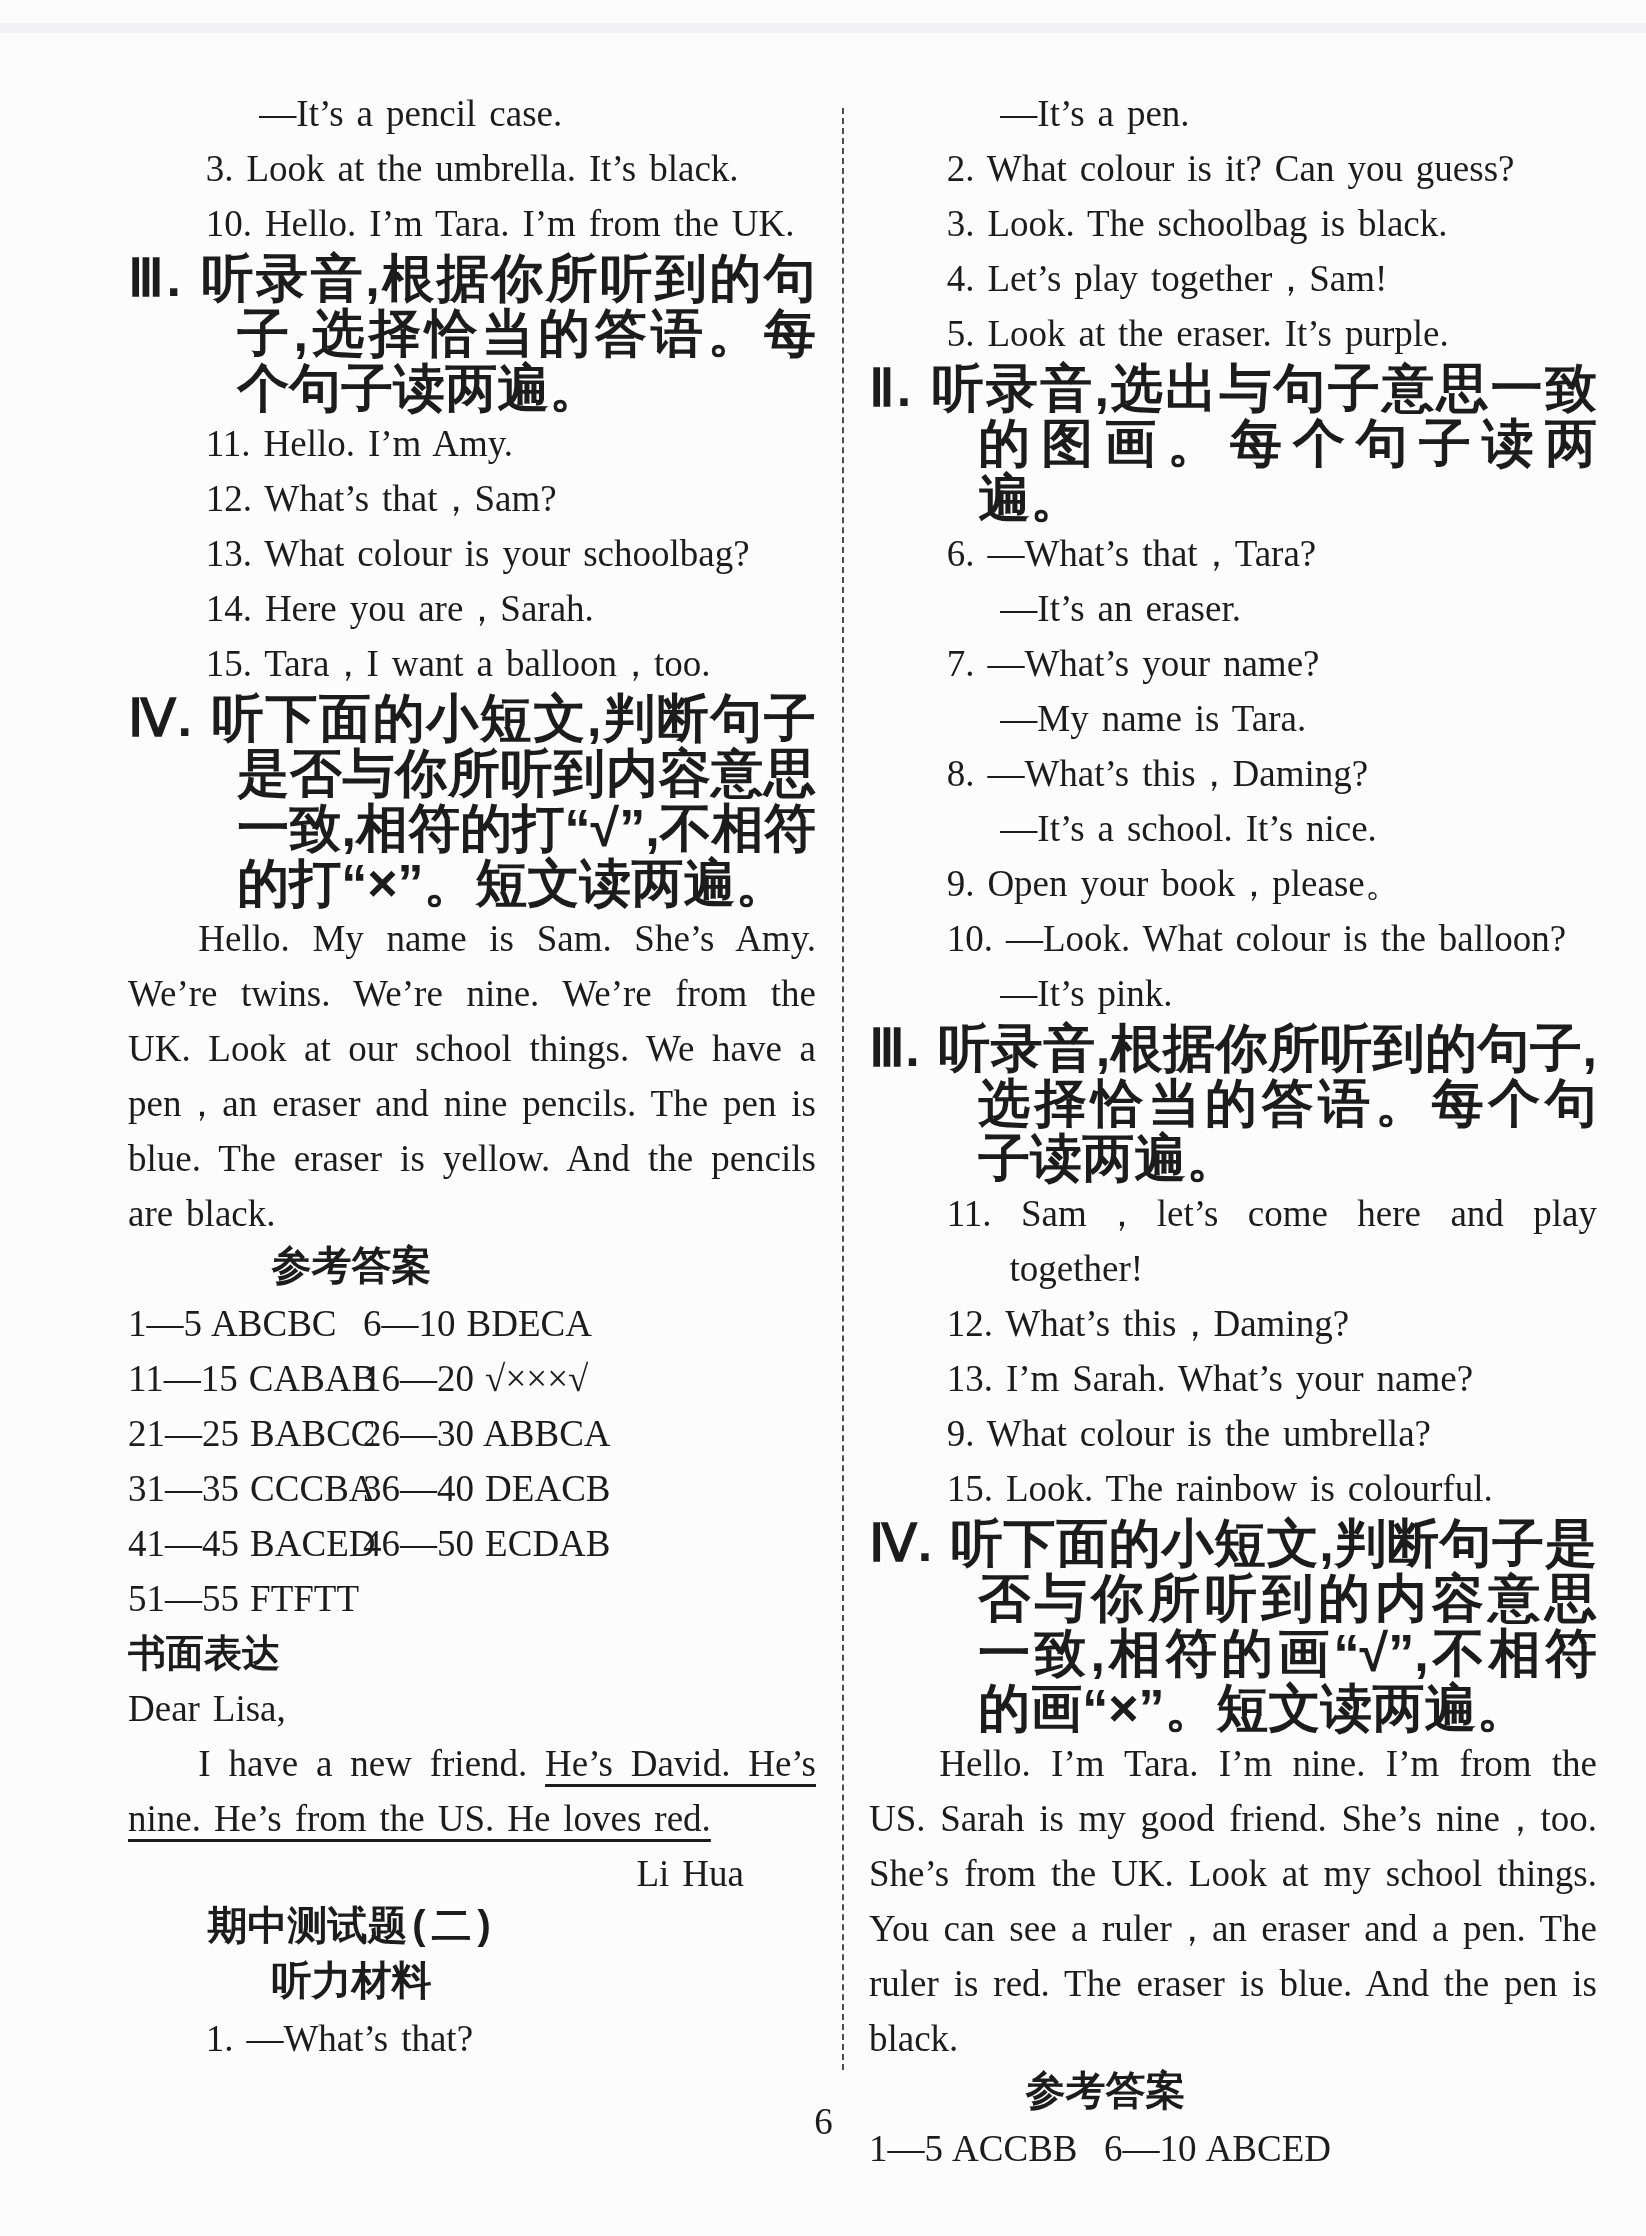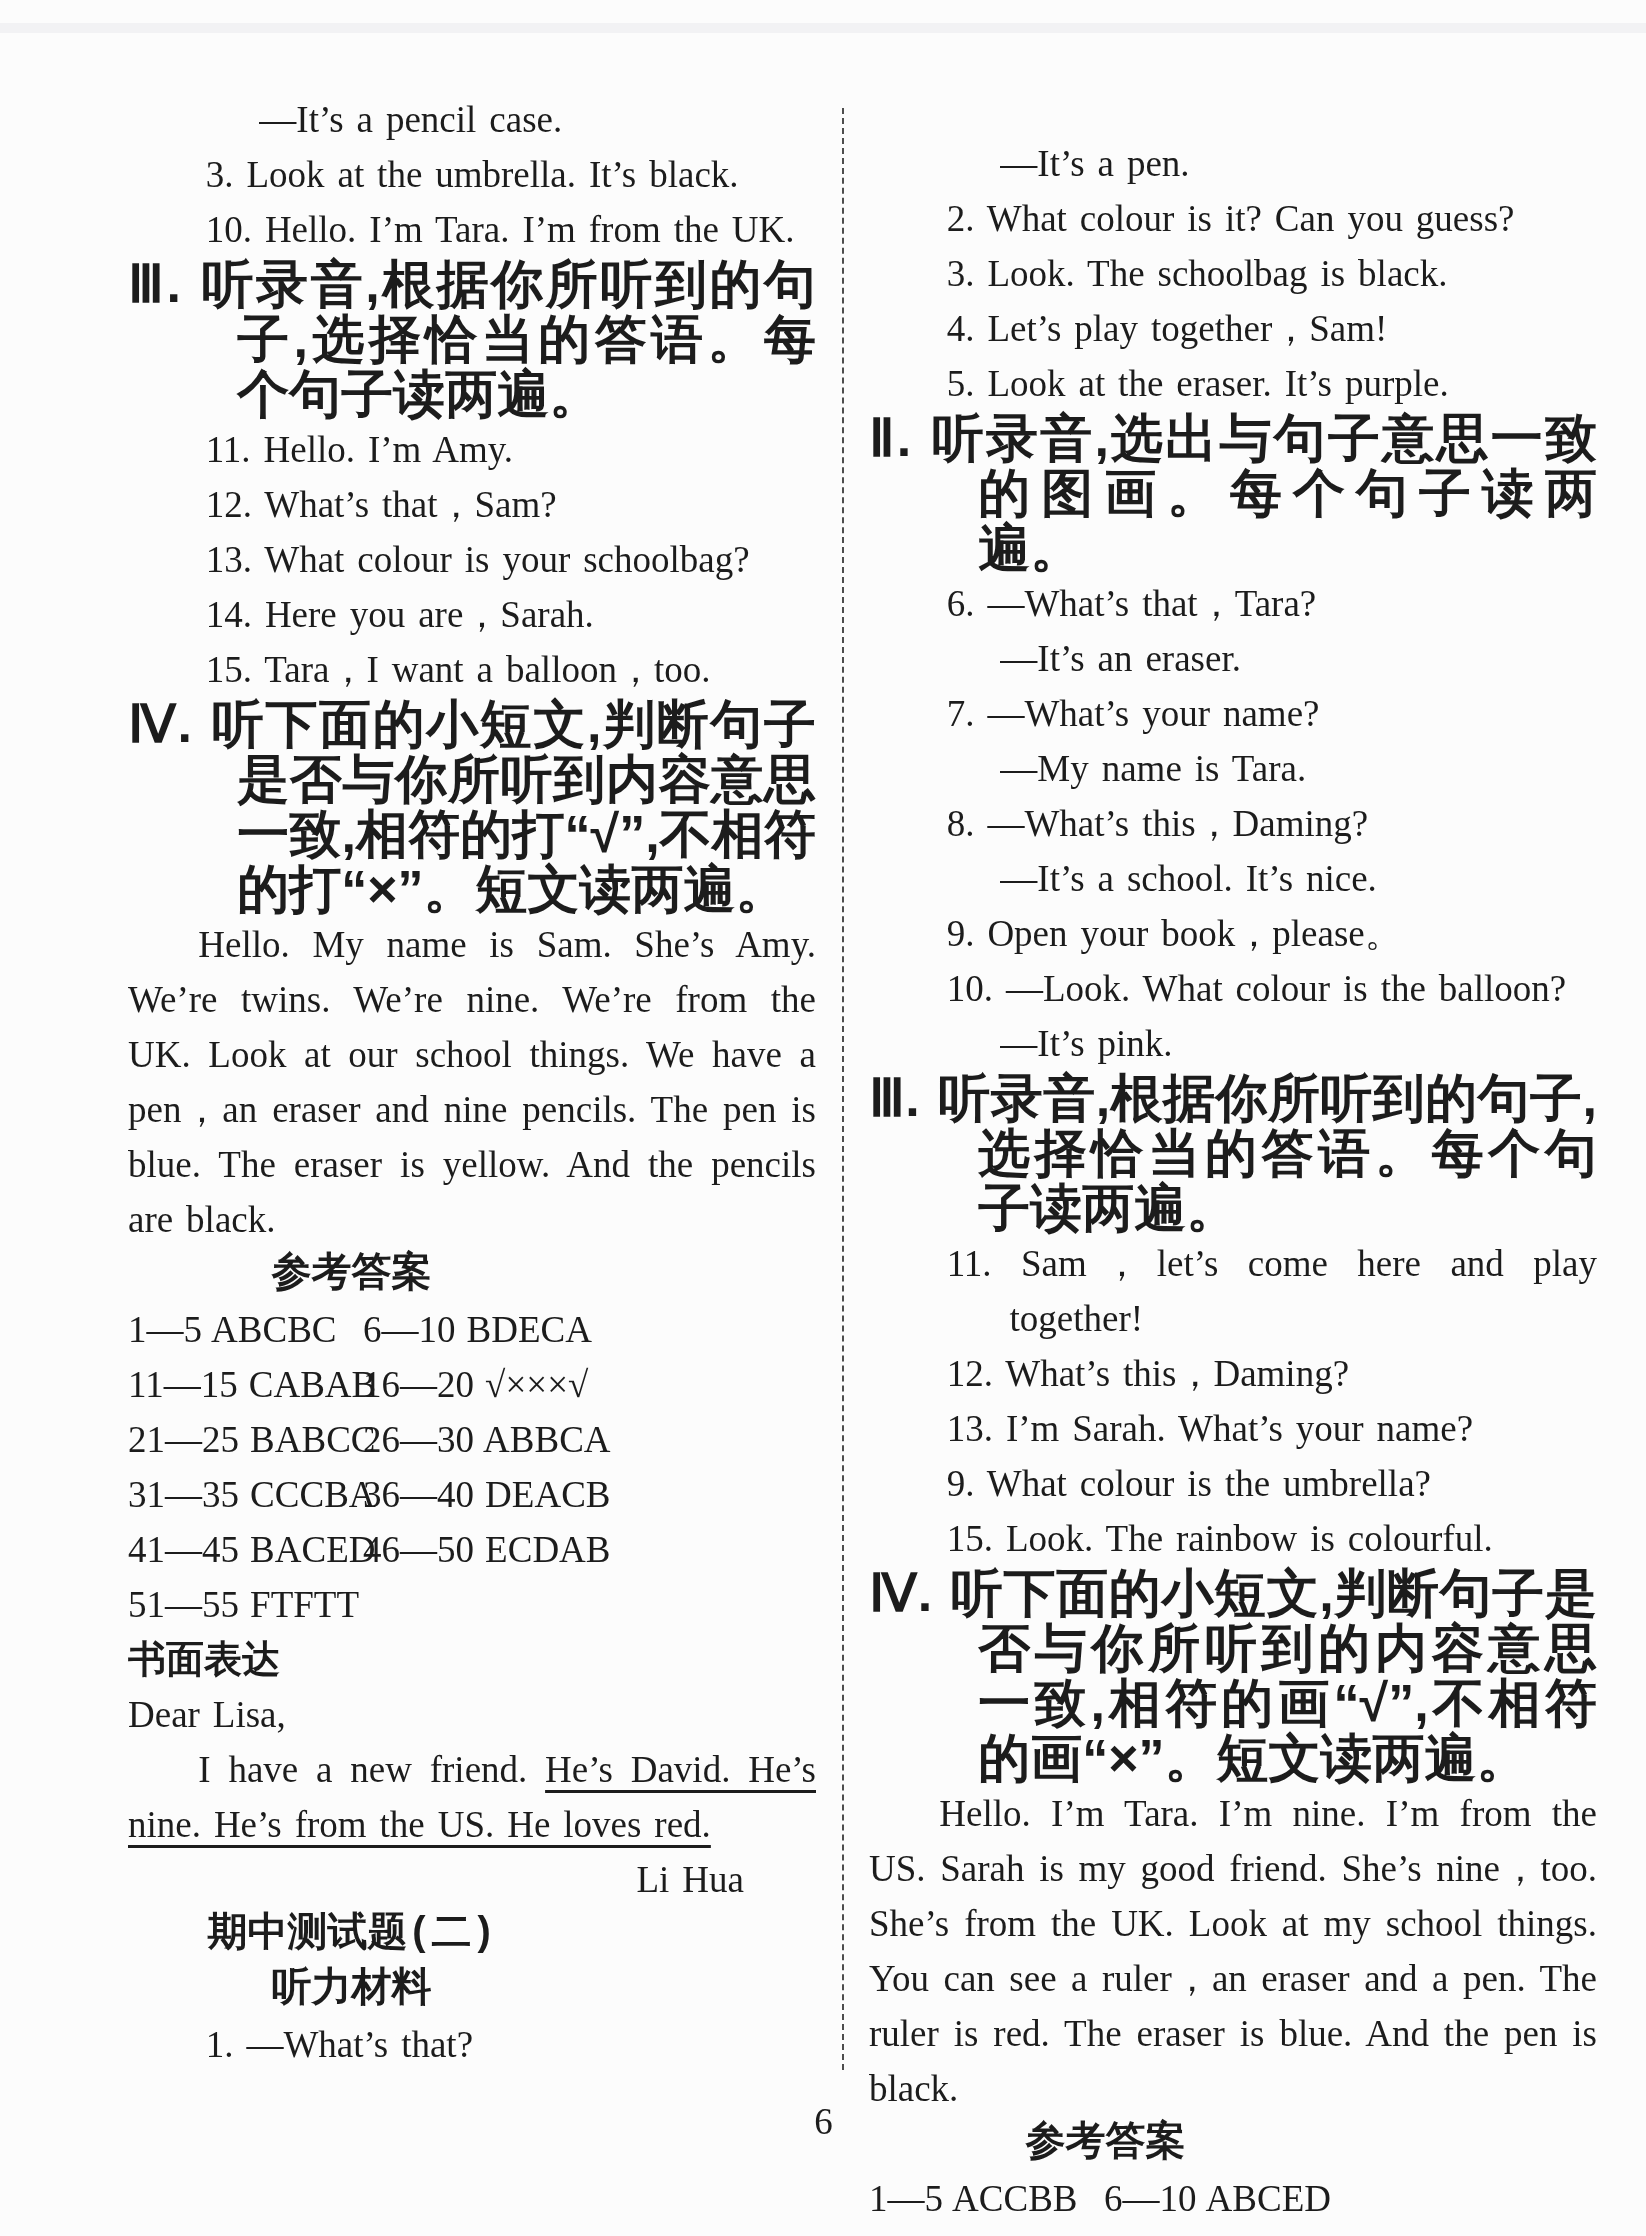--- a/index.html
+++ b/index.html
@@ -9,27 +9,27 @@
     background:#fcfcfc;
     font-family:"Liberation Serif", serif;
     color:#1c1c1c;
     overflow:hidden;
   }
   .scan-band{
     position:absolute;left:0;top:23px;width:1647px;height:9.6px;
     background:#f2f2f4;
   }
   .col{
-    position:absolute;top:92px;
+    position:absolute;top:86px;
     font-size:37px;line-height:55px;
     text-align:justify;
     word-spacing:0.10em;
   }
   .col-left{left:128px;width:688px;}
-  .col-right{left:869px;width:728px;margin-top:44px;}
+  .col-right{left:869px;width:728px;}
   .divider{
     position:absolute;left:842px;top:108px;height:1962px;width:0;
     border-left:2.9px dashed #4d4d4d;
   }
   
   .item{padding-left:3.8em;text-indent:-1.7em;}
   .resp{padding-left:3.55em;}
   .sec{
     padding-left:2.1em;text-indent:-2.1em;
     font-family:"Liberation Sans", sans-serif;

